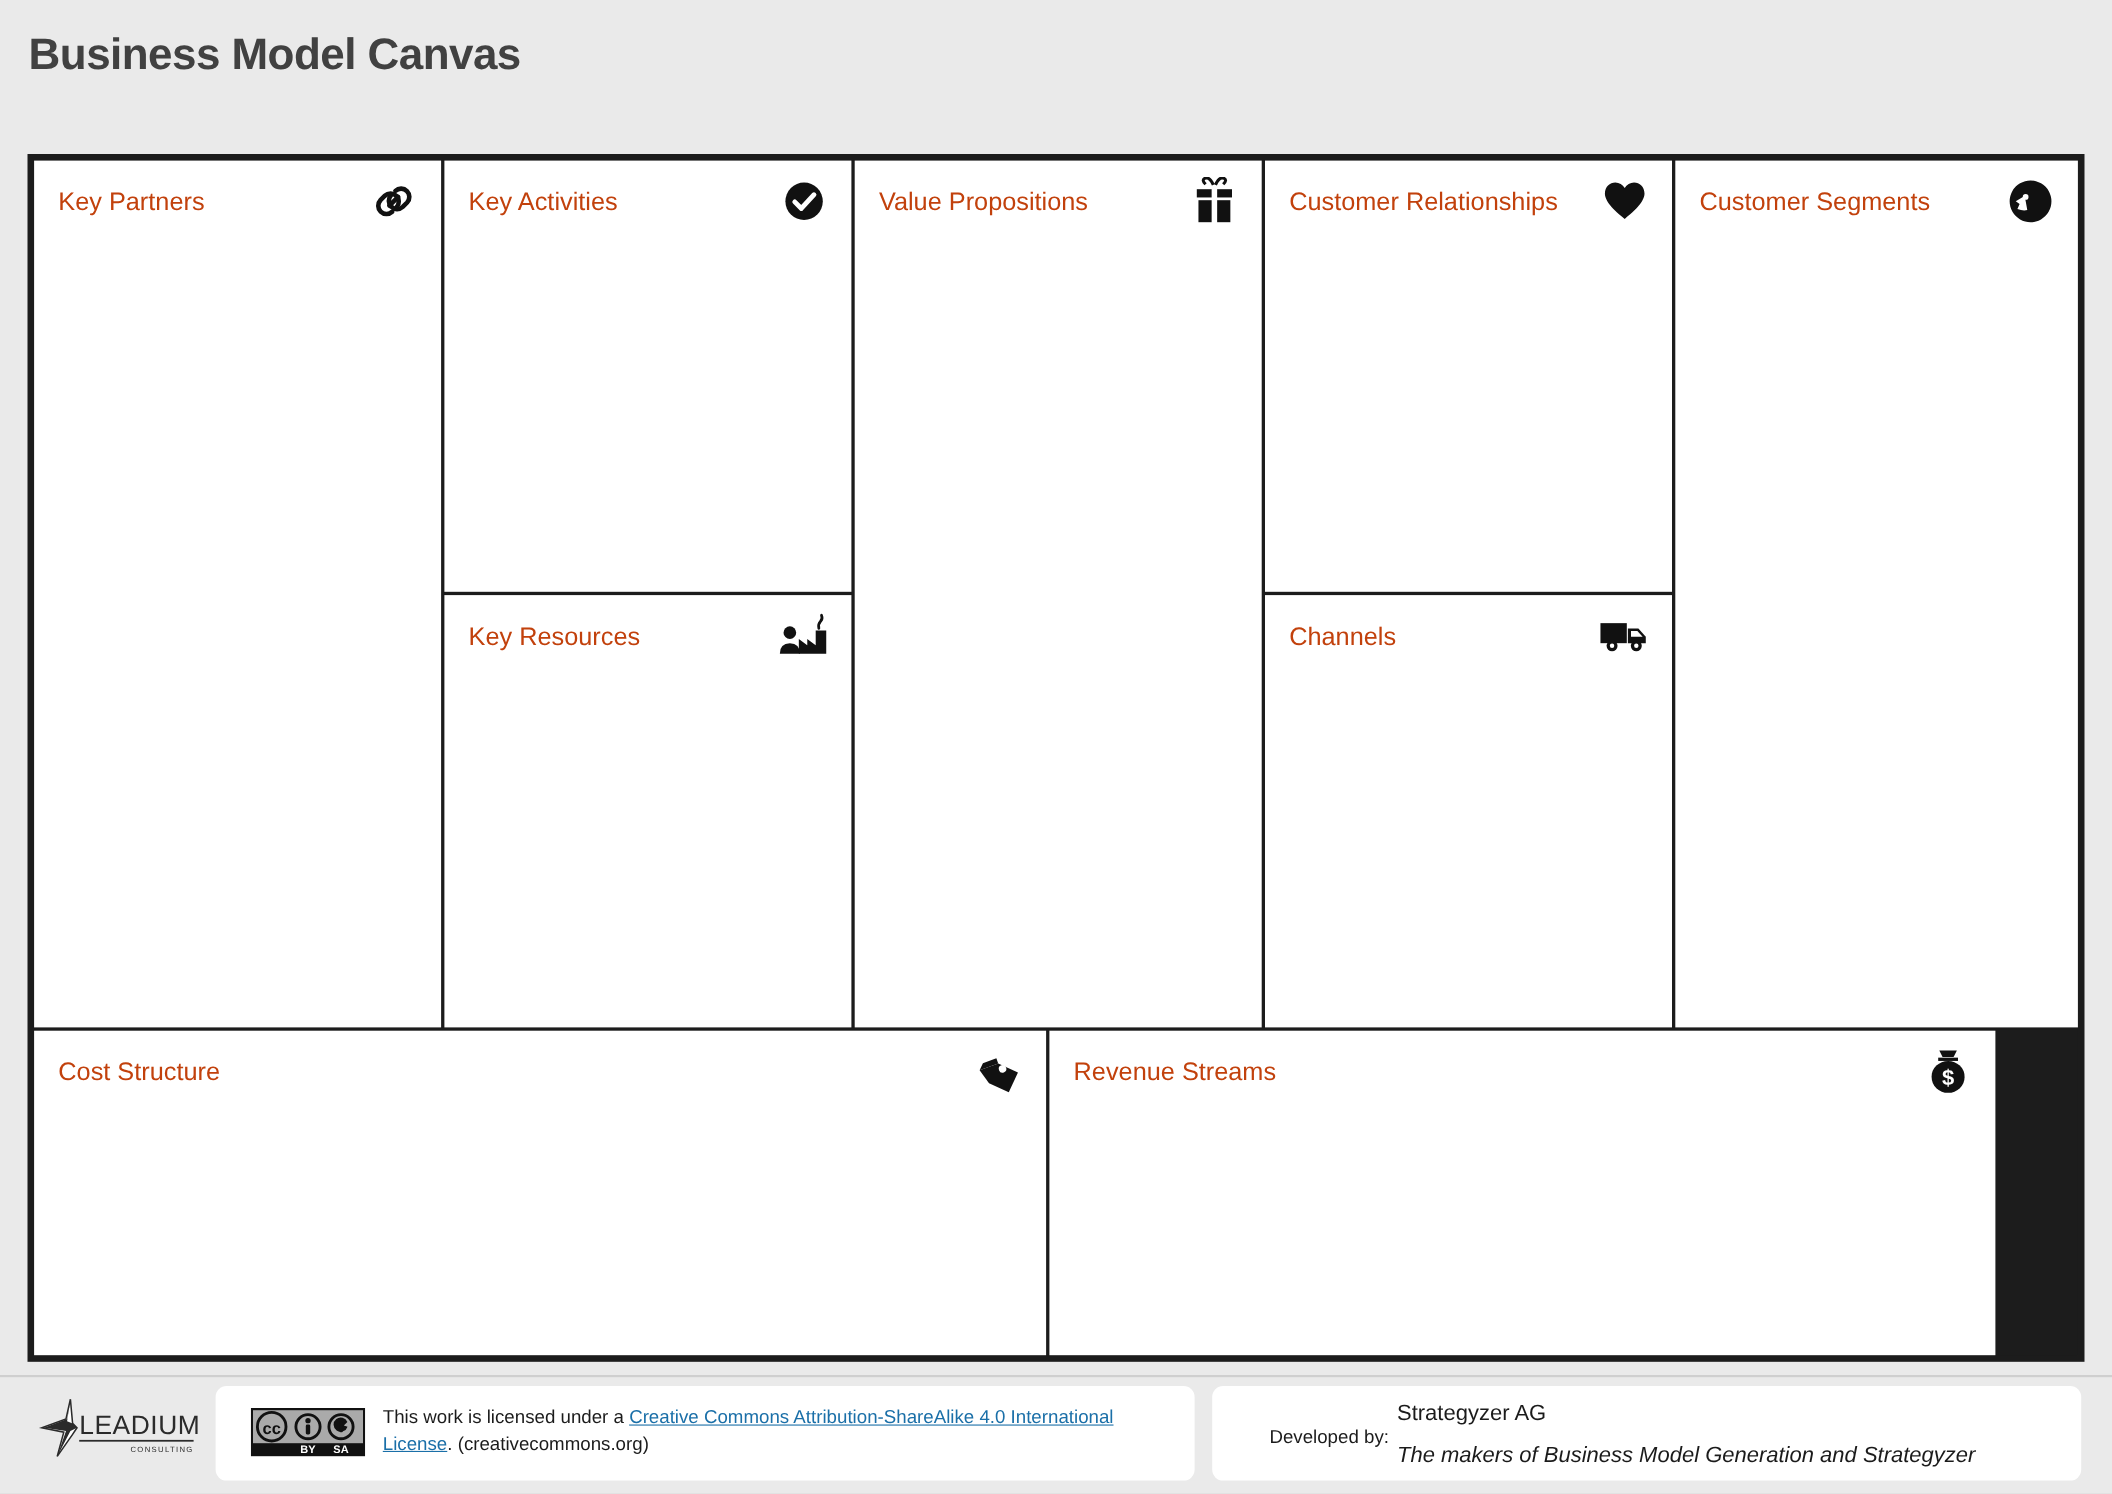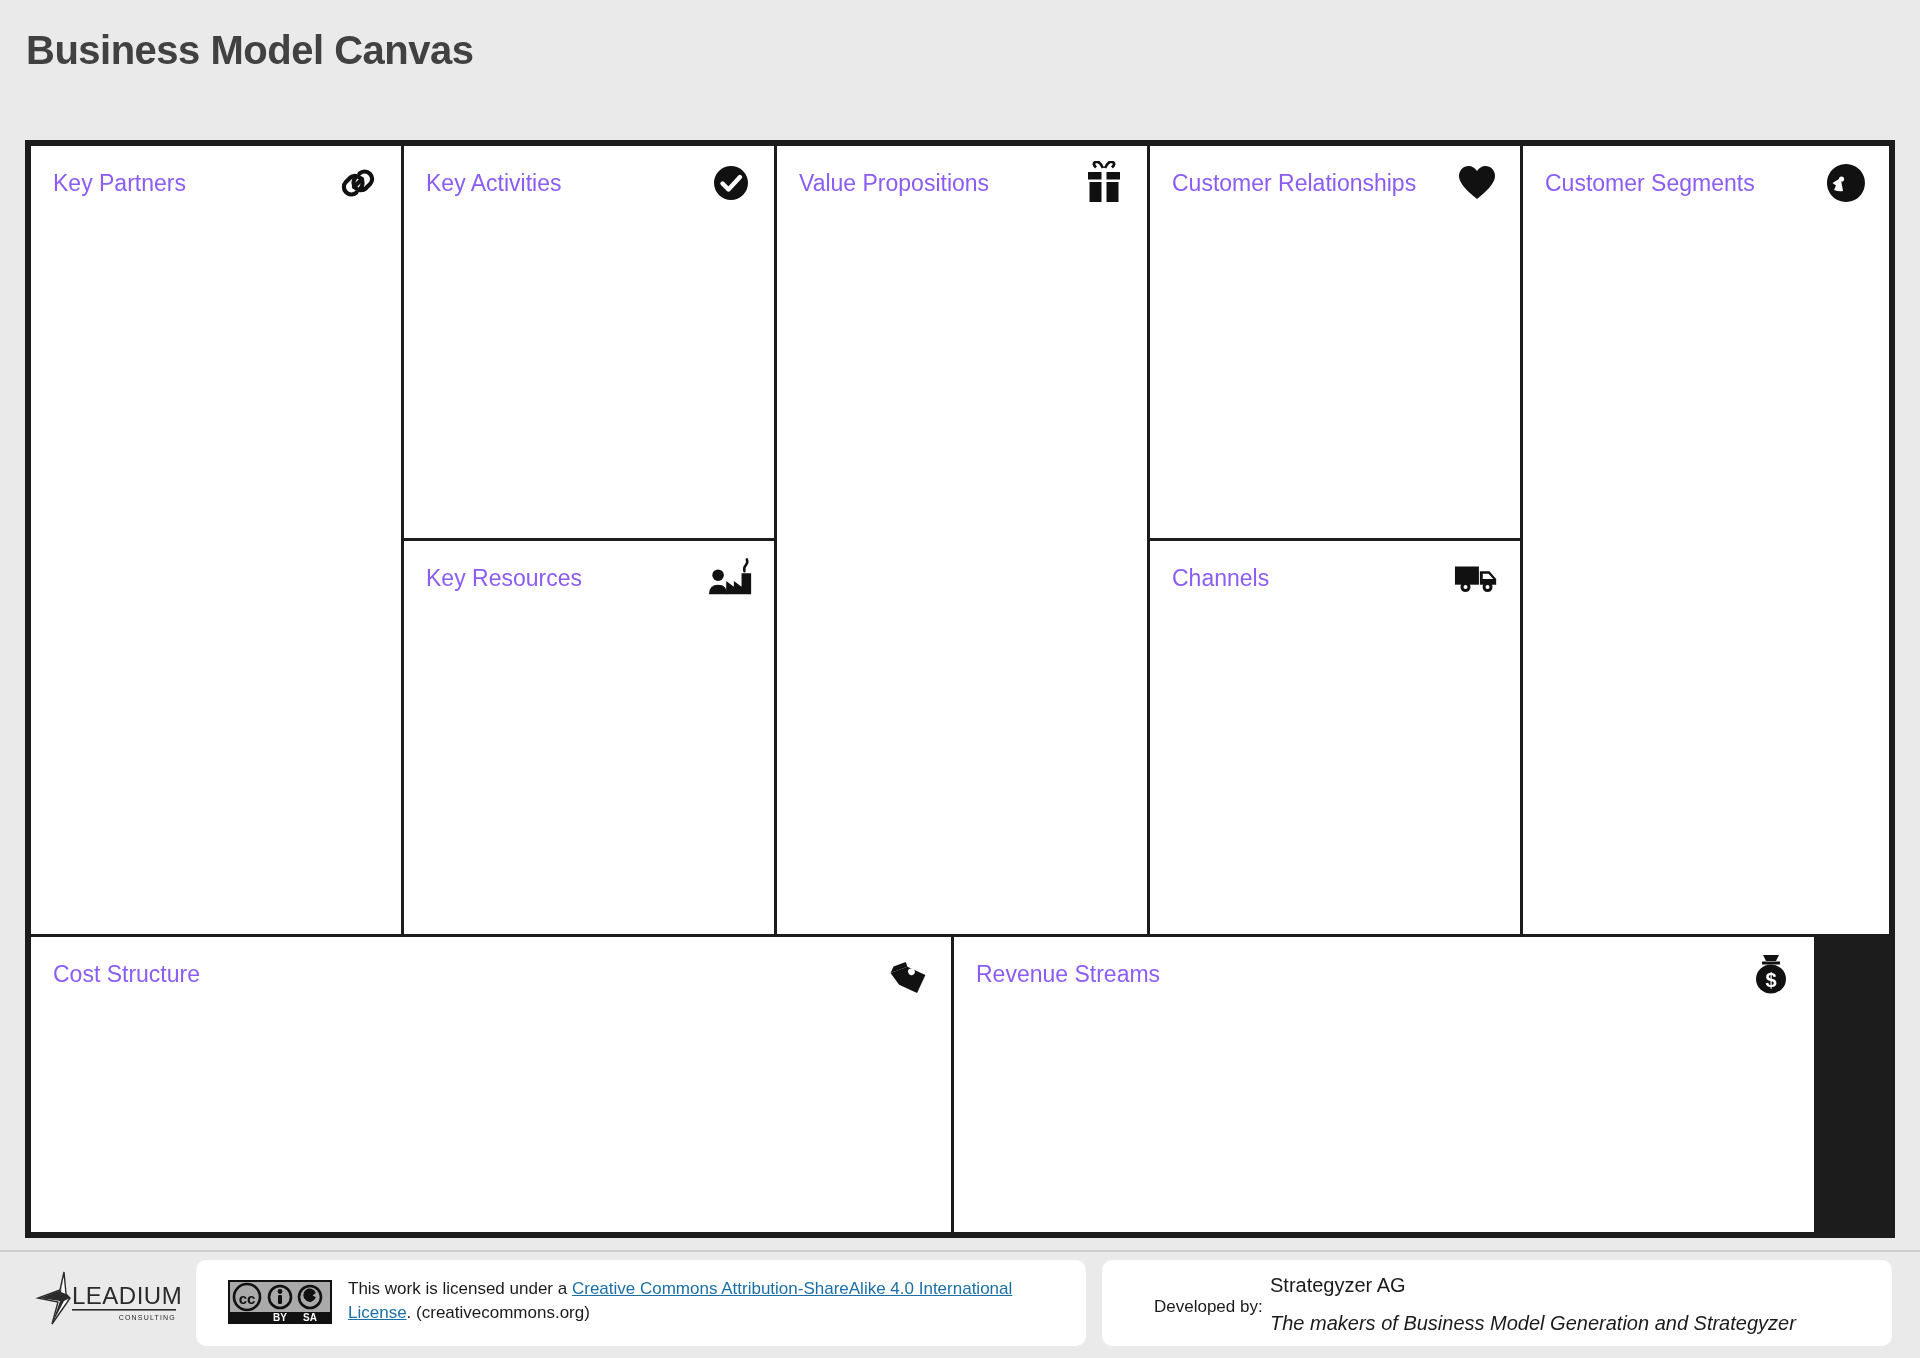--- a/index.html
+++ b/index.html
@@ -52,21 +52,21 @@
   }
   .block-head {
     position: relative;
     height: 74px;
     display: flex;
     align-items: center;
     padding: 0 18px 0 22px;
   }
   .block-label {
     font-size: 23px;
-    color: #8b5cf6;
+    color: #c2410c;
     white-space: nowrap;
     line-height: 1;
     text-align: center;
   }
   .block-icon {
     position: absolute;
     right: 20px;
     top: 50%;
     transform: translateY(-50%);
     width: 46px;

